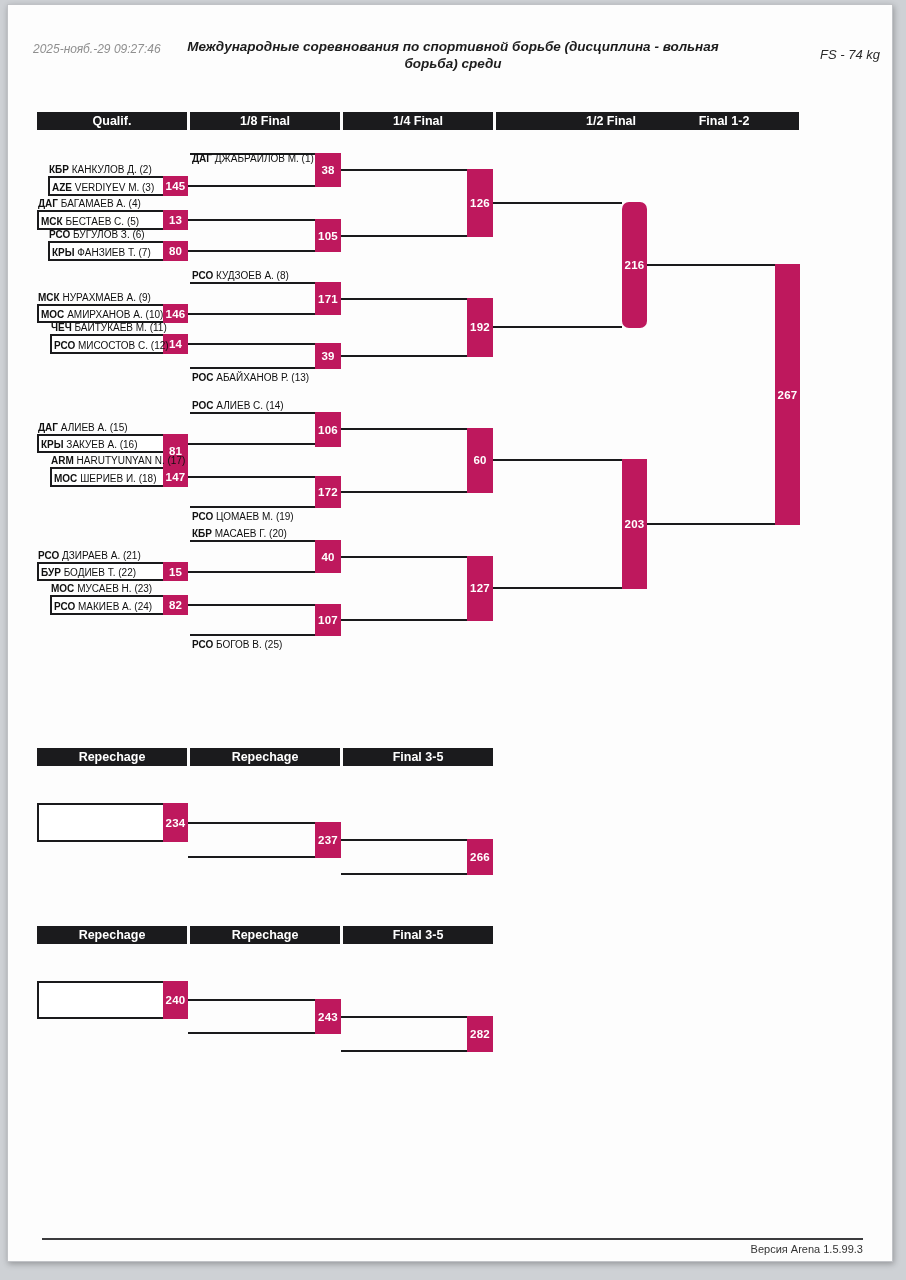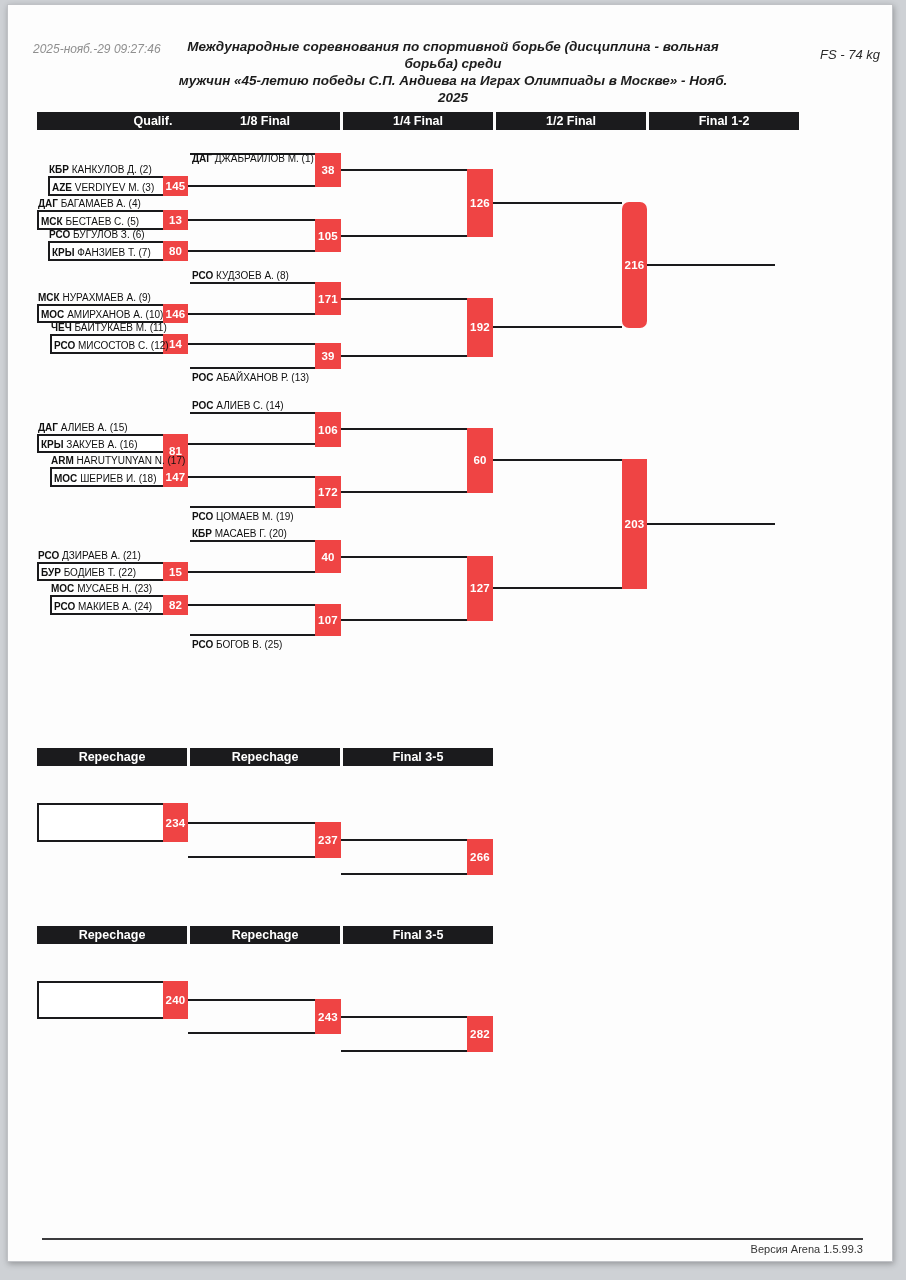--- a/index.html
+++ b/index.html
@@ -7,47 +7,46 @@
          font-family:"Liberation Sans","DejaVu Sans",sans-serif;}
   .paper{position:absolute;left:7px;top:4px;right:13px;bottom:18px;background:#fdfdfd;
          border:1px solid #c0c2c6;box-shadow:1px 2px 6px rgba(0,0,0,.28);}
   .ts{position:absolute;left:33px;top:42px;font-style:italic;color:#8f8f8f;font-size:12px;}
   .title{position:absolute;left:168px;right:168px;top:38px;text-align:center;font-weight:bold;
          font-style:italic;font-size:13.5px;line-height:17px;color:#1c1c1c;}
   .wt{position:absolute;right:26px;top:47px;font-style:italic;font-size:13px;color:#2a2a2a;}
   .grp{position:absolute;left:0;top:0;width:906px;height:1280px;}
   .ln{position:absolute;height:2px;background:#1a1a1c;}
   .mrect{position:absolute;border:2px solid #1a1a1c;background:#fff;box-sizing:border-box;}
-  .mbox{position:absolute;background:#ef4444;color:#fff;font-weight:bold;font-size:11.5px;
+  .mbox{position:absolute;background:#be185d;color:#fff;font-weight:bold;font-size:11.5px;
         display:flex;align-items:center;justify-content:center;letter-spacing:.2px;}
   .hcell{position:absolute;height:18px;background:#1b1b1d;color:#fff;font-weight:bold;
          font-size:12.5px;display:flex;align-items:center;justify-content:center;}
   .athlete{position:absolute;font-size:10px;line-height:11px;white-space:nowrap;color:#101010;}
   .athlete b{font-weight:bold;}
   .fline{position:absolute;left:42px;top:1238px;width:821px;height:2px;background:#3c3c3e;}
   .fver{position:absolute;left:600px;top:1243px;width:263px;text-align:right;font-size:11px;color:#333;}
 </style>
 </head>
 <body>
 
 <div class="stage">
   <div class="paper"></div>
 
   <div class="ts">2025-нояб.-29 09:27:46</div>
   <div class="title">
     <div>Международные соревнования по спортивной борьбе (дисциплина - вольная борьба) среди</div>
-    <div>мужчин «45-летию победы С.П. Андиева на Играх Олимпиады в Москве» - Нояб. 2025</div>
   </div>
   <div class="wt">FS - 74 kg</div>
 
   <div class="grp" id="bracket">
-      <div class="hcell" style="left: 37px; top: 112px; width: 150px; padding-left: 41px;">Qualif.</div>
+      <div class="hcell" style="left: 37px; top: 112px; width: 150px;">Qualif.</div>
       <div class="hcell" style="left: 190px; top: 112px; width: 150px;">1/8 Final</div>
       <div class="hcell" style="left: 343px; top: 112px; width: 150px;">1/4 Final</div>
-      <div class="hcell" style="left: 496px; top: 112px; width: 150px;">1/2 Final</div>
+      <div class="hcell" style="left: 496px; top: 112px; width: 150px; padding-left: 40px;">1/2 Final</div>
       <div class="hcell" style="left: 649px; top: 112px; width: 150px;">Final 1-2</div>
       <div class="ln" style="left: 190px; top: 153px; width: 125px;"></div>
       <div class="athlete" style="left: 192px; top: 141px; margin-top: 12px;"><b>ДАГ</b> <span>ДЖАБРАИЛОВ М. (1)</span></div>
       <div class="ln" style="left: 190px; top: 282px; width: 125px;"></div>
       <div class="athlete" style="left: 192px; top: 270px;"><b>РСО</b> <span>КУДЗОЕВ А. (8)</span></div>
       <div class="ln" style="left: 190px; top: 367px; width: 125px;"></div>
       <div class="athlete" style="left: 192px; top: 372px;"><b>РОС</b> <span>АБАЙХАНОВ Р. (13)</span></div>
       <div class="ln" style="left: 190px; top: 412px; width: 125px;"></div>
       <div class="athlete" style="left: 192px; top: 400px;"><b>РОС</b> <span>АЛИЕВ С. (14)</span></div>
       <div class="ln" style="left: 190px; top: 506px; width: 125px;"></div>
@@ -122,20 +121,21 @@
       <div class="mbox" style="left: 467px; top: 297.5px; width: 26px; height: 59.5px;">192</div>
       <div class="ln" style="left: 493px; top: 326.25px; width: 129px;"></div>
       <div class="mbox" style="left: 467px; top: 427.5px; width: 26px; height: 65.5px;">60</div>
       <div class="ln" style="left: 493px; top: 459.25px; width: 129px;"></div>
       <div class="mbox" style="left: 467px; top: 555.5px; width: 26px; height: 65.5px;">127</div>
       <div class="ln" style="left: 493px; top: 587.25px; width: 129px;"></div>
       <div class="mbox" style="left: 622px; top: 201.75px; width: 25px; height: 126.5px; border-radius: 7px;">216</div>
       <div class="ln" style="left: 647px; top: 264px; width: 128px;"></div>
       <div class="mbox" style="left: 622px; top: 459.25px; width: 25px; height: 130px;">203</div>
       <div class="ln" style="left: 647px; top: 523.25px; width: 128px;"></div>
+      <div class="mbox" style="left: 775px; top: 264px; width: 25px; height: 261.25px;">267</div>
     </div>
   <div class="grp" id="rep1">
       <div class="hcell" style="left: 37px; top: 748px; width: 150px;">Repechage</div>
       <div class="hcell" style="left: 190px; top: 748px; width: 150px;">Repechage</div>
       <div class="hcell" style="left: 343px; top: 748px; width: 150px;">Final 3-5</div>
       <div class="mrect" style="left: 37px; top: 803px; width: 151px; height: 39px;"></div>
       <div class="mbox" style="left: 163px; top: 803px; width: 25px; height: 39px;">234</div>
       <div class="ln" style="left: 188px; top: 821.5px; width: 127px;"></div>
       <div class="ln" style="left: 188px; top: 856px; width: 127px;"></div>
       <div class="mbox" style="left: 315px; top: 821.5px; width: 26px; height: 36.5px;">237</div>

